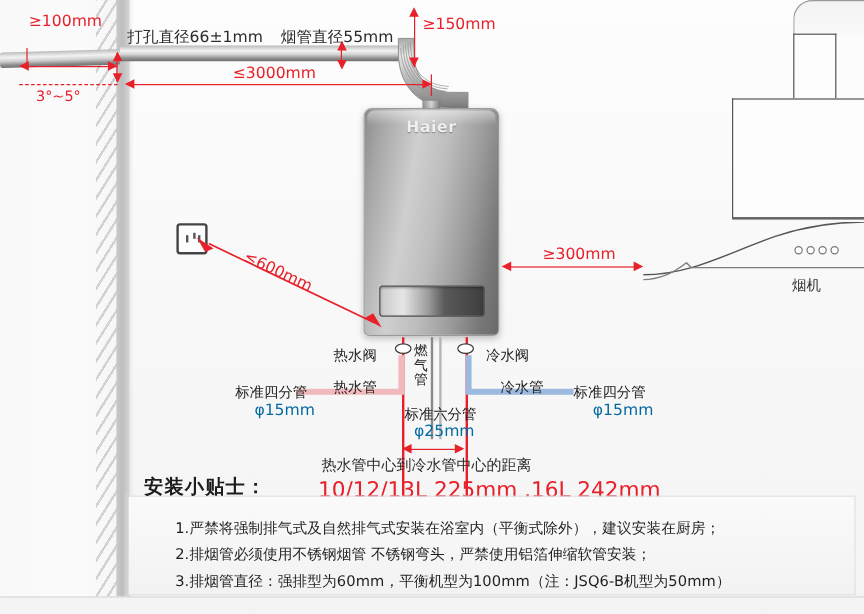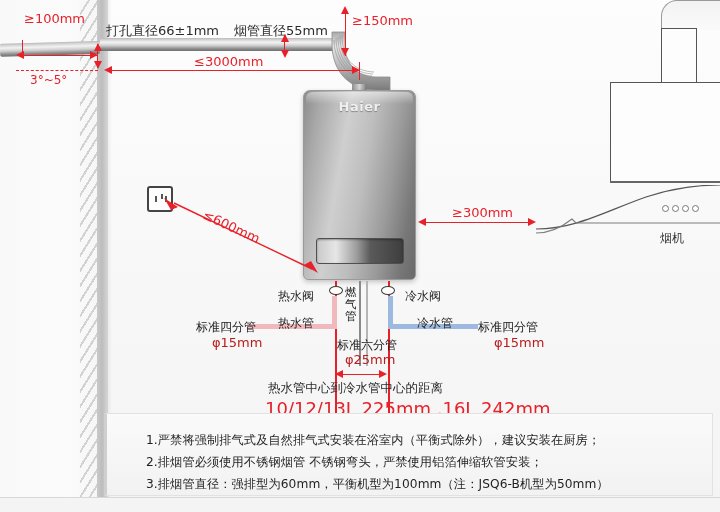--- a/index.html
+++ b/index.html
@@ -197,21 +197,21 @@
     color: #2b2b2b;
     font-size: 13px;
     white-space: nowrap;
   }
   .lbl-dark {
     color: #222;
     font-size: 12px;
     white-space: nowrap;
   }
   .lbl-red {
-    color: #b91c1c;
+    color: #0369a1;
     font-size: 12.5px;
     white-space: nowrap;
   }
 
   
   .pipe-hot   { background: #f0b9bd; }
   .pipe-cold  { background: #9db9e0; }
   .pipe-red   { background: #e8202a; }
   .pipe-gas   { background: #8a8a8a; }
   .pipe-gas-l { background: #b5b5b5; }
@@ -384,17 +384,18 @@
   <div class="abs lbl-dark" style="left:337px; top:337px;">标准六分管</div>
   <div class="abs lbl-red" style="left:345px; top:352px; font-size:13px;">φ25mm</div>
 
   <div class="abs dim-line" style="left:341px; top:374px; width:44px;"></div>
   <div class="abs arrow-l" style="left:335px; top:370px;"></div>
   <div class="abs arrow-r" style="left:379px; top:370px;"></div>
   <div class="abs" id="dist-note-1">热水管中心到冷水管中心的距离</div>
   <div class="abs" id="dist-note-2">10/12/13L 225mm ,16L 242mm</div>
 
   <div class="abs" id="tips-box"></div>
+  <div class="abs" id="tips-title">安装小贴士：</div>
   <div class="abs tip-line" style="left:120px; top:432px;">1.严禁将强制排气式及自然排气式安装在浴室内（平衡式除外），建议安装在厨房；</div>
   <div class="abs tip-line" style="left:120px; top:454px;">2.排烟管必须使用不锈钢烟管 不锈钢弯头，严禁使用铝箔伸缩软管安装；</div>
   <div class="abs tip-line" style="left:120px; top:476px;">3.排烟管直径：强排型为60mm，平衡机型为100mm（注：JSQ6-B机型为50mm）</div>
 
 </div>
 
 </body></html>

